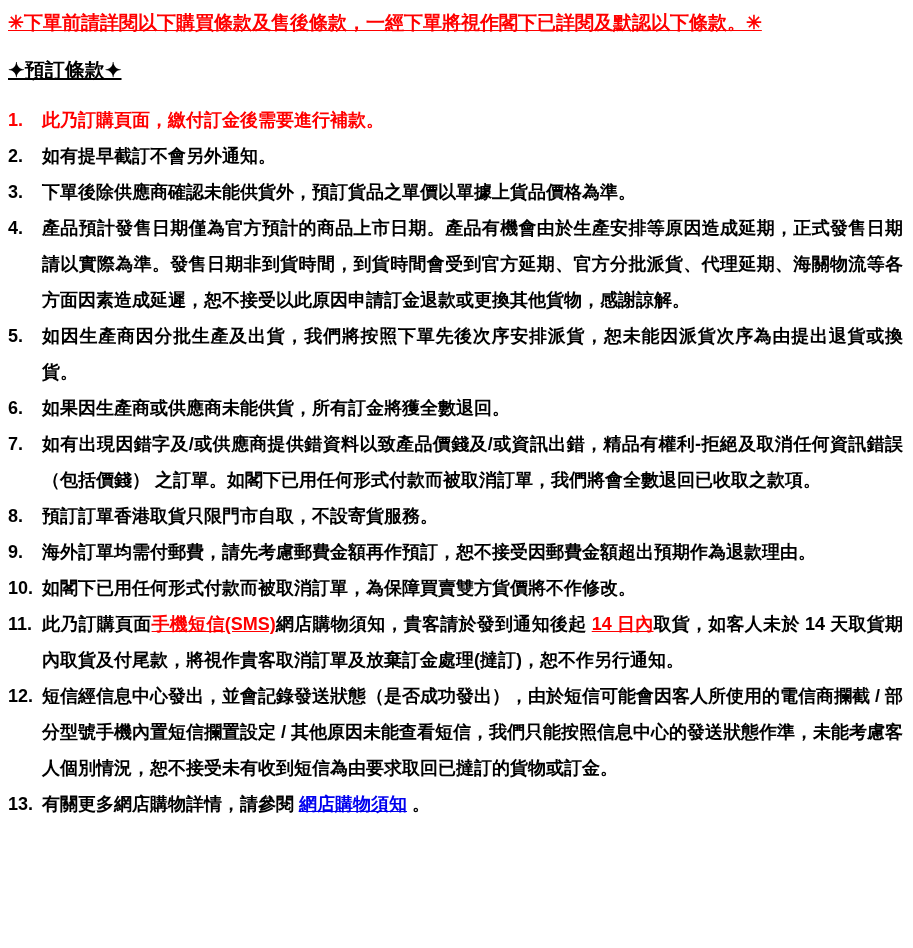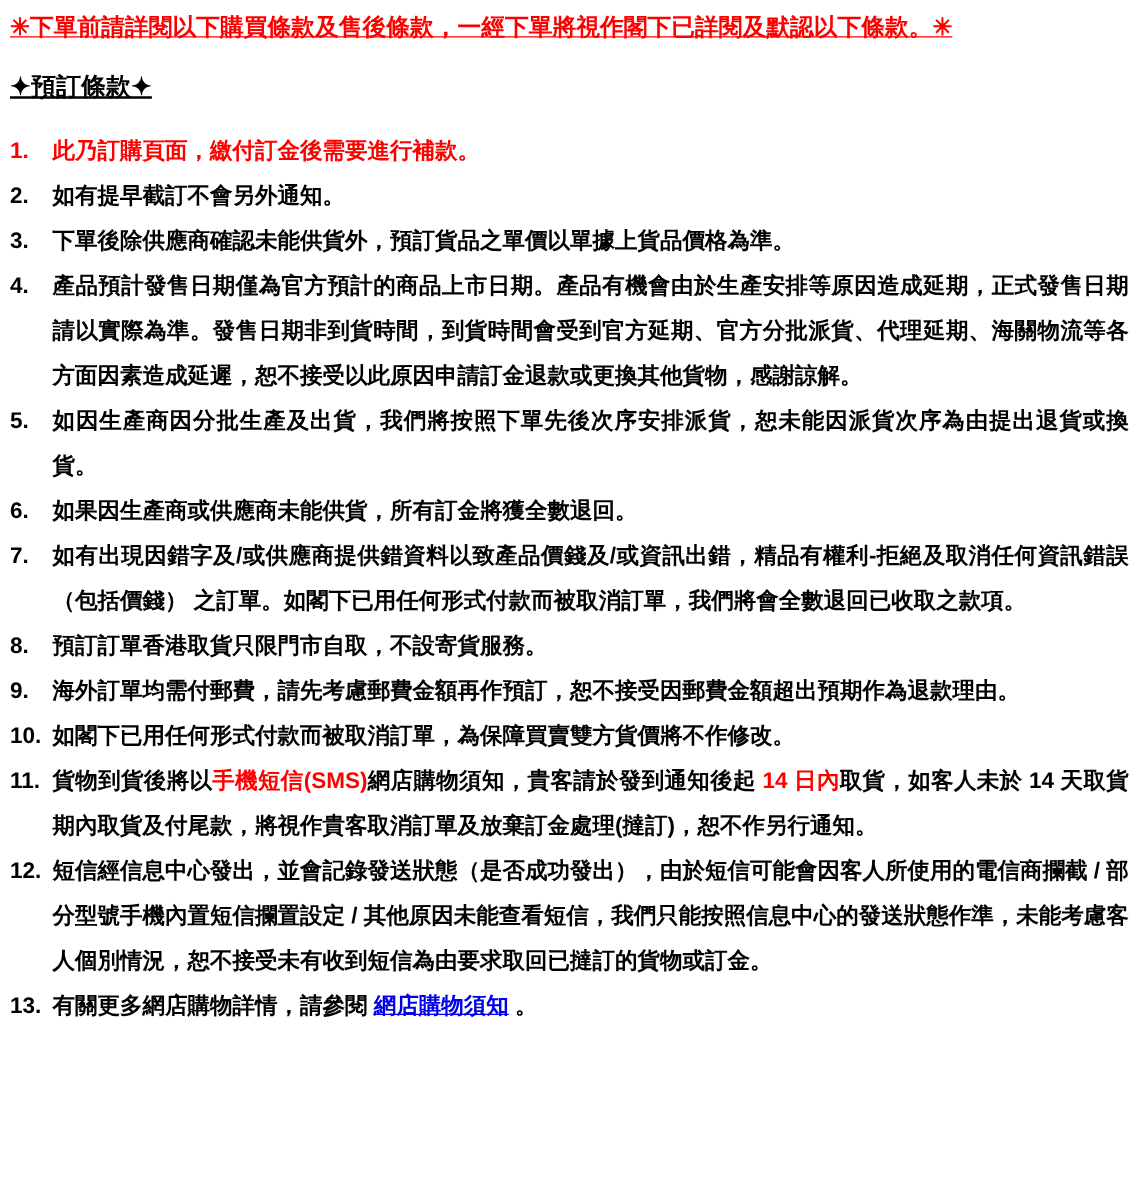--- a/index.html
+++ b/index.html
@@ -53,20 +53,21 @@
     flex: 1 1 auto;
     text-align: justify;
   }
   .term-item.red-item .term-num,
   .term-item.red-item .term-text,
   .seg-red {
     color: #ff0000;
   }
   .seg-red-underline {
     color: #ff0000;
+    text-decoration: underline;
     margin-top: 20px;
   }
   .seg-link {
     color: #0000ee;
     cursor: pointer;
   }
   .seg-normal {
     color: inherit;
   }
 </style>
@@ -112,21 +113,21 @@
       <div class="term-item">
         <span class="term-num">9.</span>
         <span class="term-text"><span class="seg-normal">海外訂單均需付郵費，請先考慮郵費金額再作預訂，恕不接受因郵費金額超出預期作為退款理由。</span></span>
       </div>
       <div class="term-item">
         <span class="term-num">10.</span>
         <span class="term-text"><span class="seg-normal">如閣下已用任何形式付款而被取消訂單，為保障買賣雙方貨價將不作修改。</span></span>
       </div>
       <div class="term-item">
         <span class="term-num">11.</span>
-        <span class="term-text"><span class="seg-normal">貨物到貨後將以</span><span class="seg-red-underline">手機短信(SMS)</span><span class="seg-normal">網店購物須知，貴客請於發到通知後起 </span><span class="seg-red-underline">14 日內</span><span class="seg-normal">取貨，如客人未於 14 天取貨期內取貨及付尾款，將視作貴客取消訂單及放棄訂金處理(撻訂)，恕不作另行通知。</span></span>
+        <span class="term-text"><span class="seg-normal">此乃訂購頁面</span><span class="seg-red-underline">手機短信(SMS)</span><span class="seg-normal">網店購物須知，貴客請於發到通知後起 </span><span class="seg-red-underline">14 日內</span><span class="seg-normal">取貨，如客人未於 14 天取貨期內取貨及付尾款，將視作貴客取消訂單及放棄訂金處理(撻訂)，恕不作另行通知。</span></span>
       </div>
       <div class="term-item">
         <span class="term-num">12.</span>
         <span class="term-text"><span class="seg-normal">短信經信息中心發出，並會記錄發送狀態（是否成功發出），由於短信可能會因客人所使用的電信商攔截 / 部分型號手機內置短信攔置設定 / 其他原因未能查看短信，我們只能按照信息中心的發送狀態作準，未能考慮客人個別情況，恕不接受未有收到短信為由要求取回已撻訂的貨物或訂金。</span></span>
       </div>
       <div class="term-item">
         <span class="term-num">13.</span>
         <span class="term-text"><span class="seg-normal">有關更多網店購物詳情，請參閱 </span><a href="#" class="seg-link">網店購物須知</a><span class="seg-normal"> 。</span></span>
       </div>
     </div>

